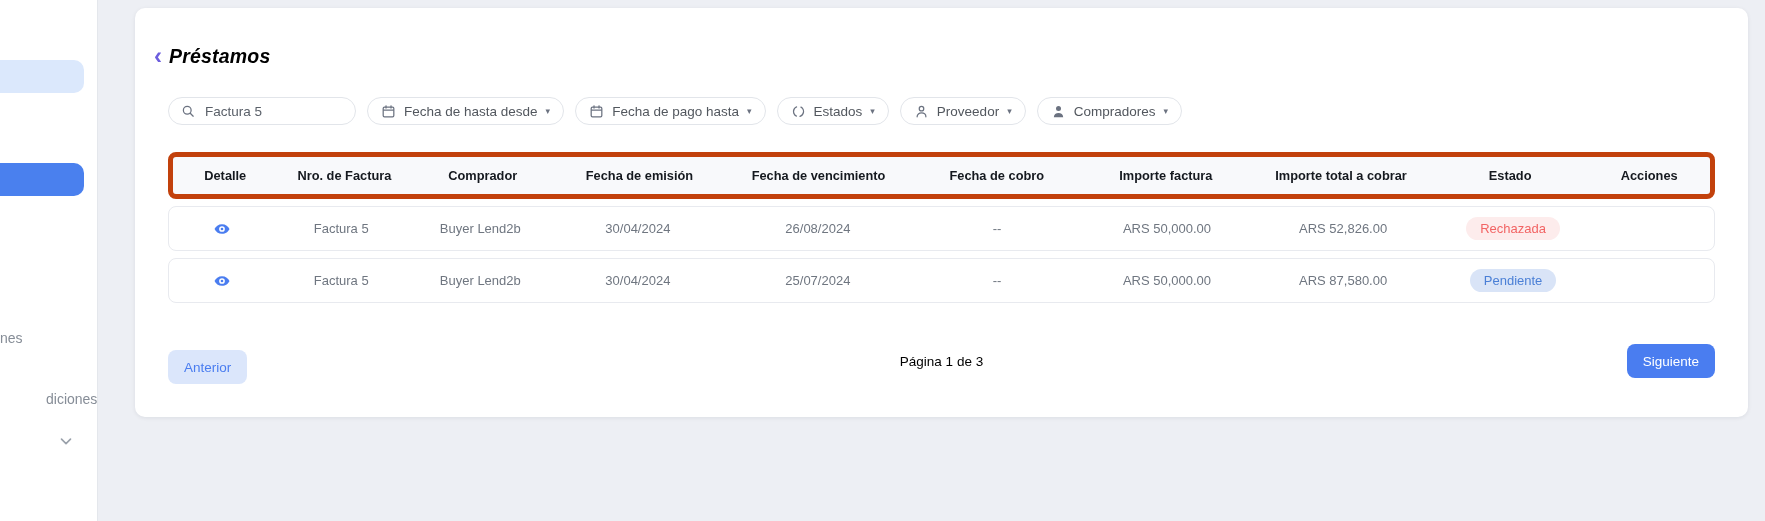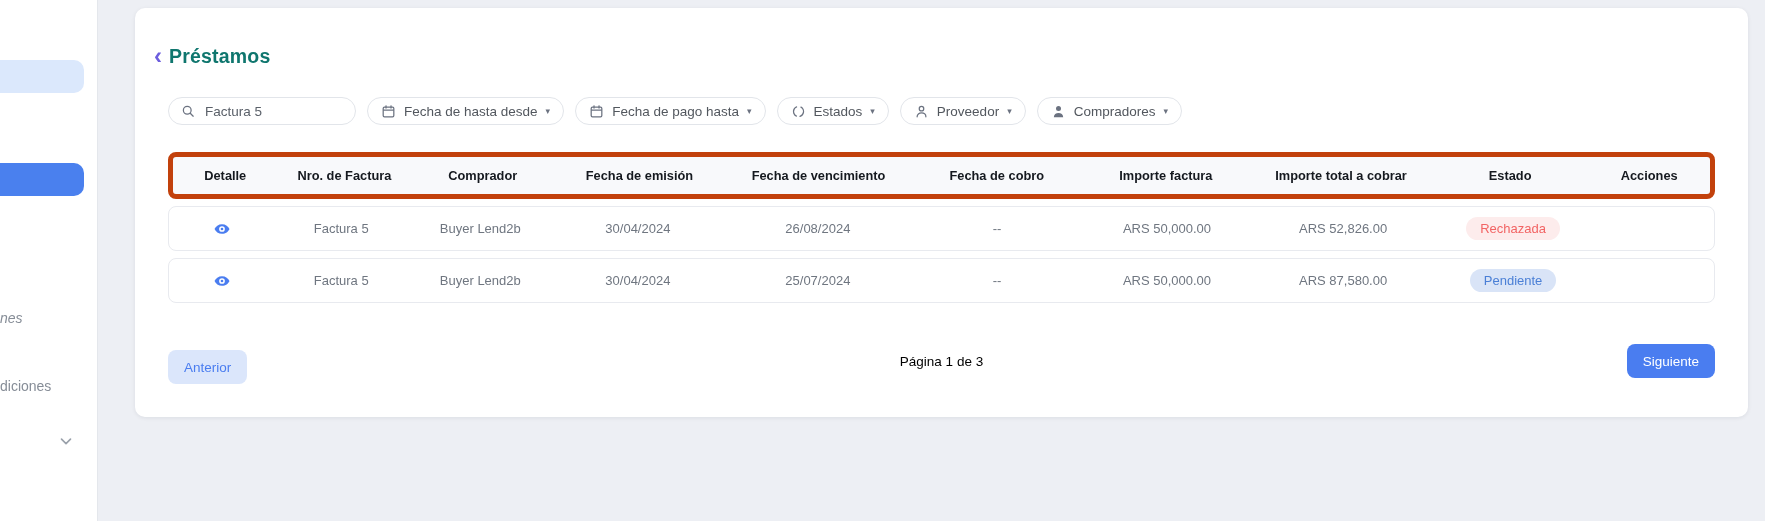--- a/index.html
+++ b/index.html
@@ -12,33 +12,33 @@
   }
   
   .sidebar {
     position:absolute; left:0; top:0; width:98px; height:521px;
     background:#ffffff; border-right:1px solid #e4e7ec; overflow:hidden;
   }
   .side-pill { position:absolute; left:-12px; width:96px; height:33px; border-radius:10px; cursor:pointer; }
   .side-pill.inactive { top:60px; background:#dbe8fc; }
   .side-pill.active   { top:163px; background:#4a80ee; }
   .side-frag { position:absolute; left:0; font-size:14px; color:#868d97; white-space:nowrap; cursor:pointer; }
-  .side-frag.f1 { top:310px;font-style:italic; }
-  .side-frag.f2 { top:378px; }
+  .side-frag.f1 { top:330px; }
+  .side-frag.f2 { top:391px;padding-left:46px; }
   .side-chevron { position:absolute; left:57px; top:432px; width:18px; height:18px; cursor:pointer; }
   
   .card {
     position:absolute; left:135px; top:8px; width:1613px; height:409px;
     background:#ffffff; border-radius:10px;
     box-shadow:0 1px 4px rgba(16,24,40,.08);
     padding:35px 33px 0 33px;
   }
   .title-row { display:flex; align-items:center; margin-left:-14px; height:26px; }
   .back { font-size:24px; line-height:22px; color:#6d5ede; font-weight:600; margin-right:7px; cursor:pointer; }
-  h1.page-title { font-size:19.5px; font-weight:700; color:#0f766e; letter-spacing:.2px; }
+  h1.page-title { font-size:19.5px; font-weight:700; color:#000000; letter-spacing:.2px;font-style:italic; }
   
   .filters { display:flex; align-items:center; gap:11px; margin-top:28px; height:28px; }
   .pill, .search-pill {
     display:flex; align-items:center; height:28px; background:#fff;
     border:1px solid #e2e5ea; border-radius:15px; padding:0 13px;
     font-size:13.5px; color:#52575e; white-space:nowrap; cursor:pointer;
   }
   .search-pill { width:188px; padding:0 12px; cursor:text; }
   .search-pill input {
     border:none; outline:none; font-family:inherit; font-size:13.5px;

